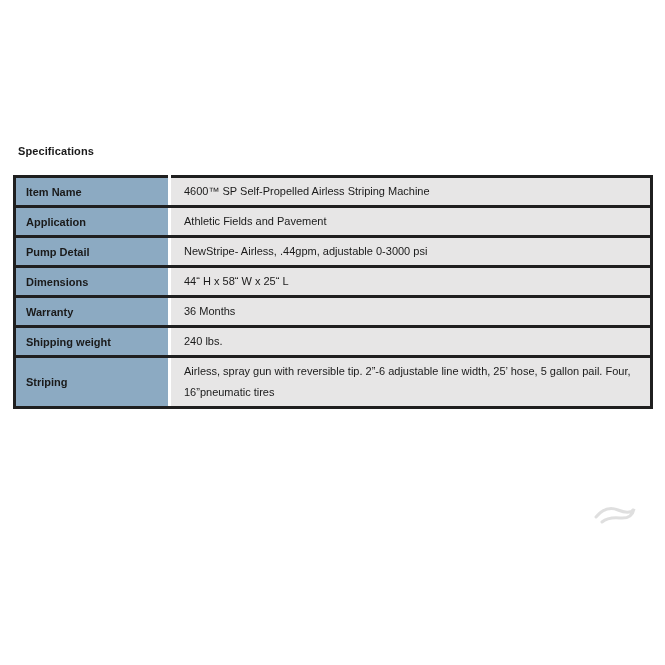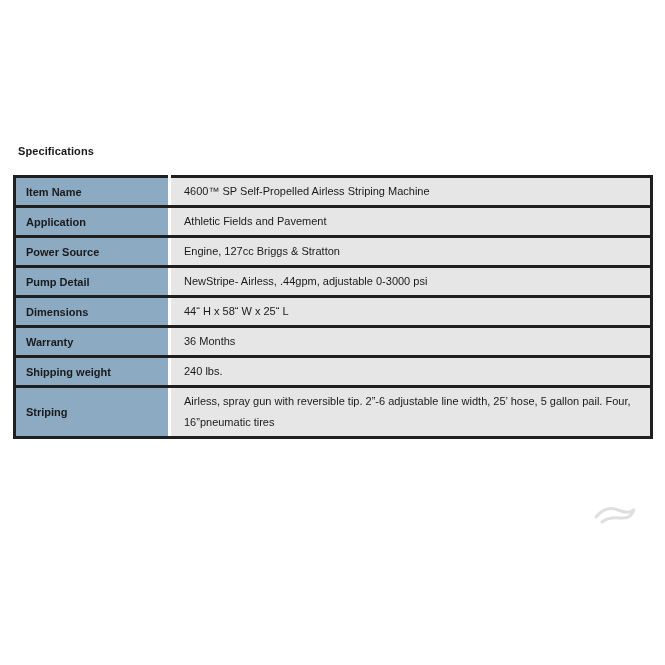--- a/index.html
+++ b/index.html
@@ -82,24 +82,20 @@
   <tbody>
       <tr>
         <th>Item Name</th>
         <td>4600™ SP Self-Propelled Airless Striping Machine</td>
       </tr>
       <tr>
         <th>Application</th>
         <td>Athletic Fields and Pavement</td>
       </tr>
       <tr>
-        <th>Power Source</th>
-        <td>Engine, 127cc Briggs &amp; Stratton</td>
-      </tr>
-      <tr>
         <th>Pump Detail</th>
         <td>NewStripe- Airless, .44gpm, adjustable 0-3000 psi</td>
       </tr>
       <tr>
         <th>Dimensions</th>
         <td>44“ H x 58“ W x 25“ L</td>
       </tr>
       <tr>
         <th>Warranty</th>
         <td>36 Months</td>

